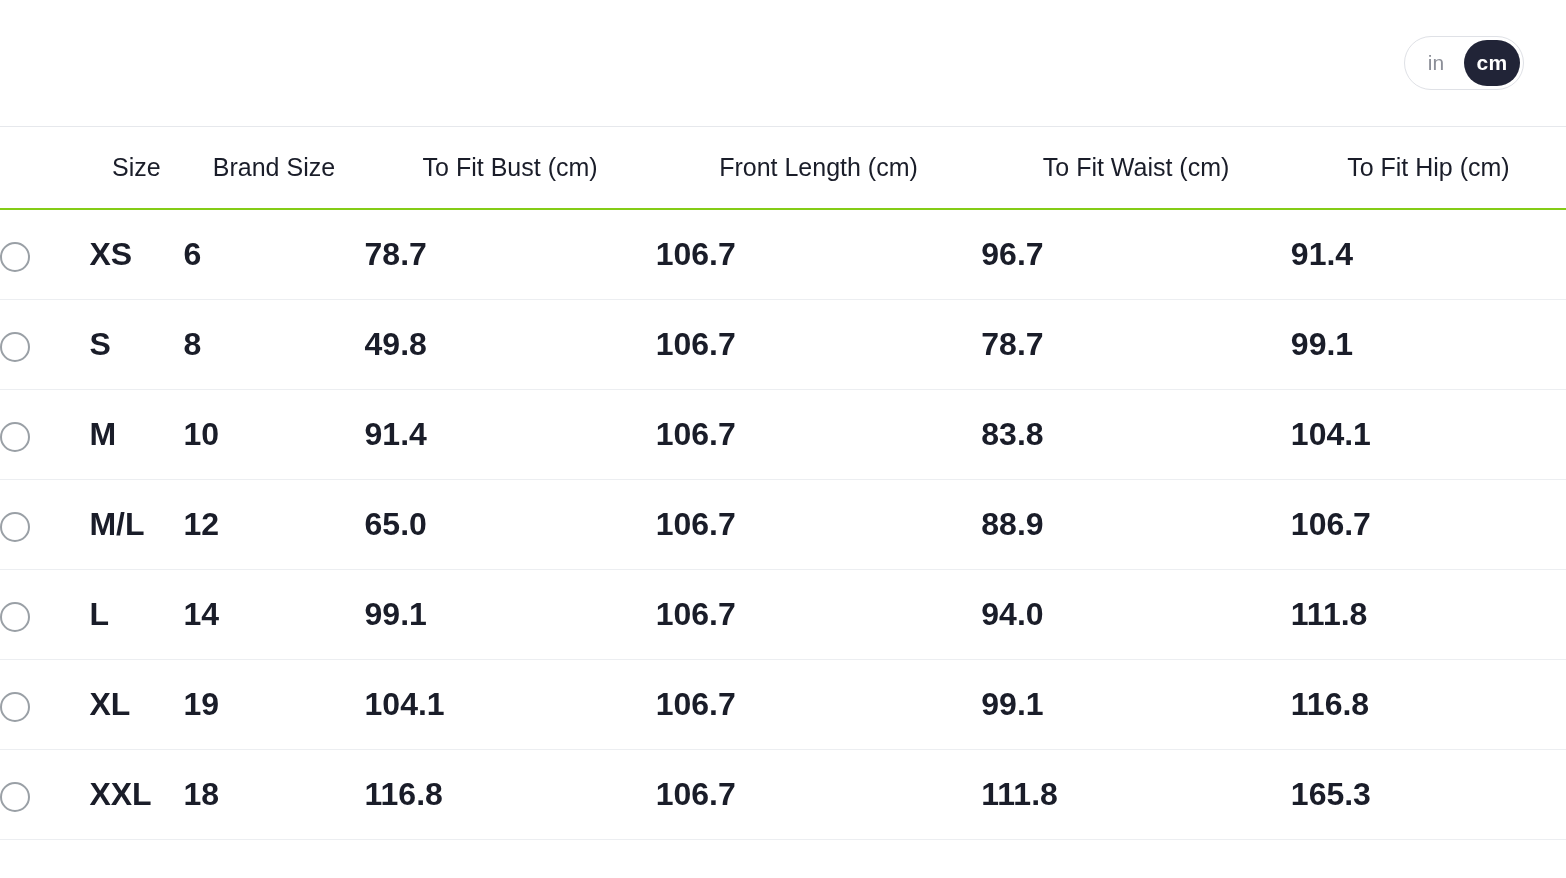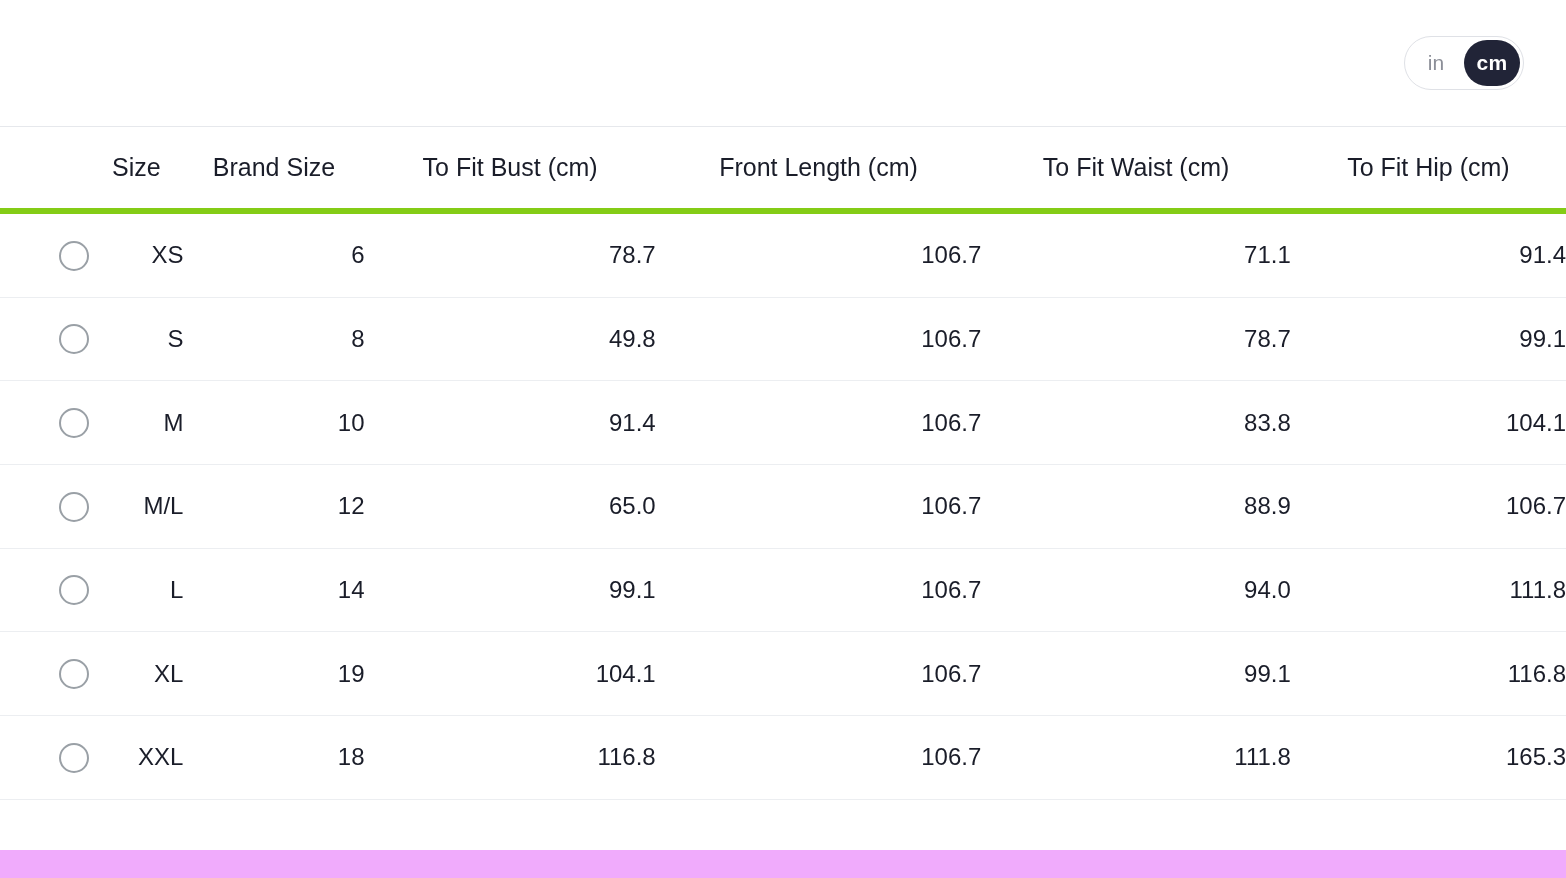--- a/index.html
+++ b/index.html
@@ -77,33 +77,34 @@
     border-collapse: collapse;
     table-layout: fixed;
   }
 
   .size-table th {
     font-weight: 400;
     font-size: 25px;
     color: #1a1d29;
     padding: 26px 0 26px 0;
     text-align: center;
-    border-bottom: 6px solid #84cc16;
+    border-bottom: 2px solid #84cc16;
     background: #ffffff;
     white-space: nowrap;
   }
 
   .size-table td {
-    font-size: 24px;
+    font-size: 32px;
     color: #1a1d29;
     padding: 26px 0 26px 0;
-    text-align: right;
+    text-align: left;
     border-bottom: 1px solid #eceef1;
     background: #ffffff;
     white-space: nowrap;
+    font-weight: bold;
   }
 
   
   col.c-radio  { width: 78px; }
   col.c-size   { width: 82px; }
   col.c-brand  { width: 158px; }
   col.c-bust   { width: 254px; }
   col.c-front  { width: 284px; }
   col.c-waist  { width: 270px; }
   col.c-hip    { width: 240px; }
@@ -163,21 +164,21 @@
         <th>To Fit Hip (cm)</th>
       </tr>
     </thead>
     <tbody>
       <tr>
         <td class="radio-cell"><span class="radio"></span></td>
         <td>XS</td>
         <td>6</td>
         <td>78.7</td>
         <td>106.7</td>
-        <td>71.1</td>
+        <td>96.7</td>
         <td>91.4</td>
       </tr>
       <tr>
         <td class="radio-cell"><span class="radio"></span></td>
         <td>S</td>
         <td>8</td>
         <td>49.8</td>
         <td>106.7</td>
         <td>78.7</td>
         <td>99.1</td>

